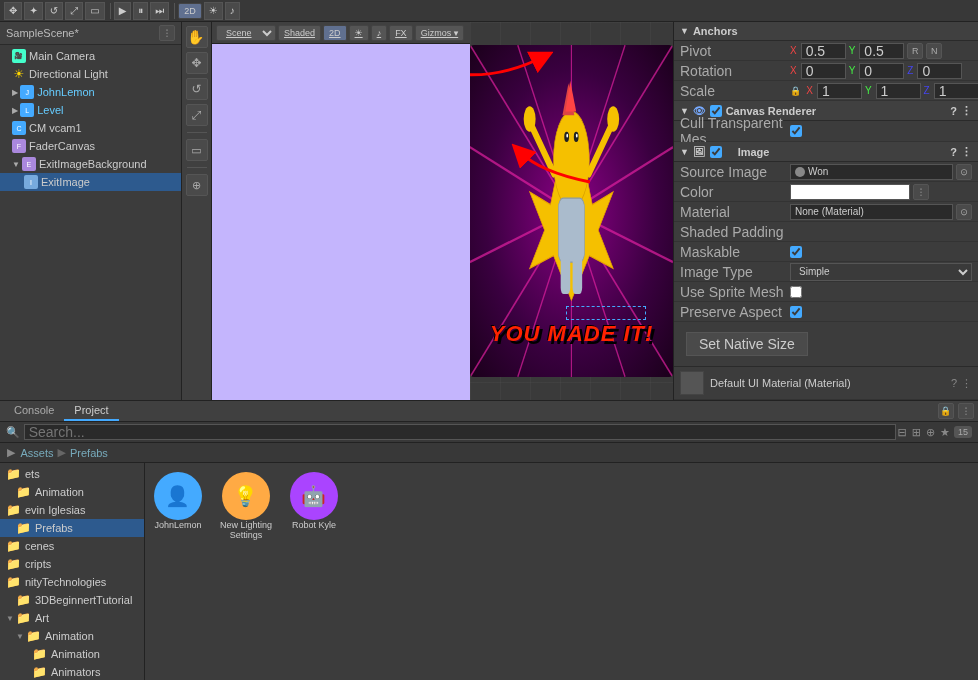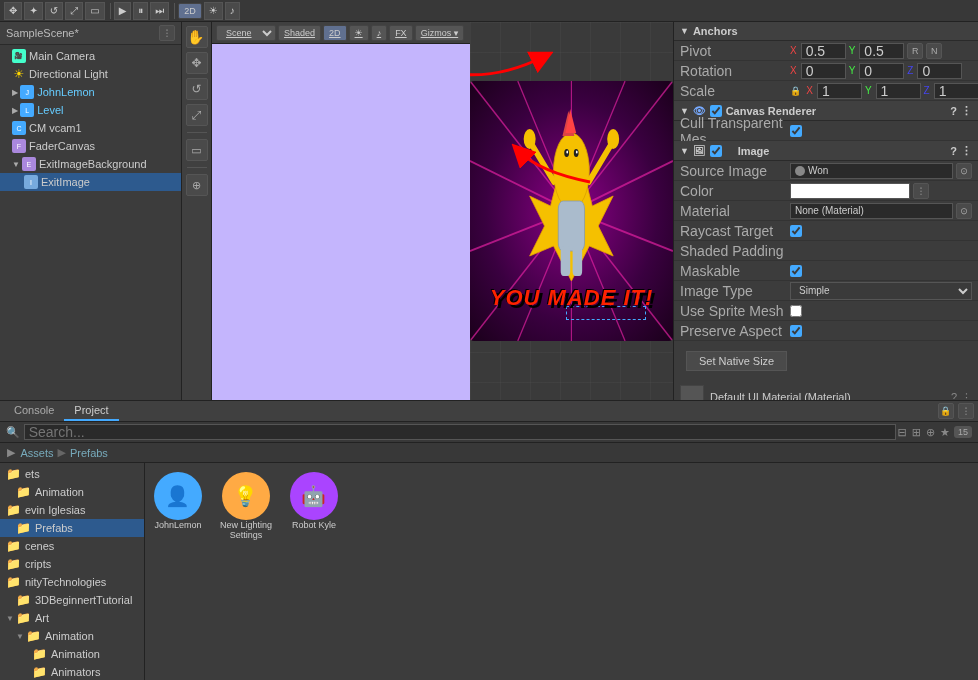--- a/index.html
+++ b/index.html
@@ -143,21 +143,21 @@
     .scene-content {
       position: absolute;
       top: 0; left: 0; right: 0; bottom: 0;
       display: flex;
       align-items: center;
       justify-content: center;
     }
 
     .game-image {
       width: 340px;
-      height: 260px;
+      height: 332px;
       position: relative;
     }
 
     
     .game-graphic {
       width: 100%;
       height: 100%;
       position: relative;
       background: radial-gradient(ellipse at center, #8b0086 0%, #3a0040 60%, #1a001a 100%);
       border-radius: 4px;
@@ -296,21 +296,21 @@
       flex: 1;
       height: 16px;
       display: flex;
       align-items: center;
     }
 
     .add-component-btn {
       background: #4a4a4a;
       border: 1px solid #555;
       color: #ccc;
-      font-size: 11px;
+      font-size: 14px;
       padding: 3px 8px;
       margin: 6px;
       width: calc(100% - 12px);
       cursor: pointer;
       text-align: center;
     }
 
     
     .bottom-panel {
       height: 280px;
@@ -756,26 +756,20 @@
     <div class="inspector-row">
       <span class="inspector-label">Material</span>
       <div class="inspector-value">
         <div class="object-field">
           <span>None (Material)</span>
         </div>
         <button class="icon-btn">⊙</button>
       </div>
     </div>
 
-    <div class="inspector-row">
-      <span class="inspector-label">Raycast Target</span>
-      <div class="inspector-value">
-        <input type="checkbox" class="checkbox-field" checked="" style="">
-      </div>
-    </div>
 
     <div class="inspector-row">
       <span class="inspector-label">Shaded Padding</span>
       <div class="inspector-value">
       </div>
     </div>
 
     <div class="inspector-row">
       <span class="inspector-label">Maskable</span>
       <div class="inspector-value">

